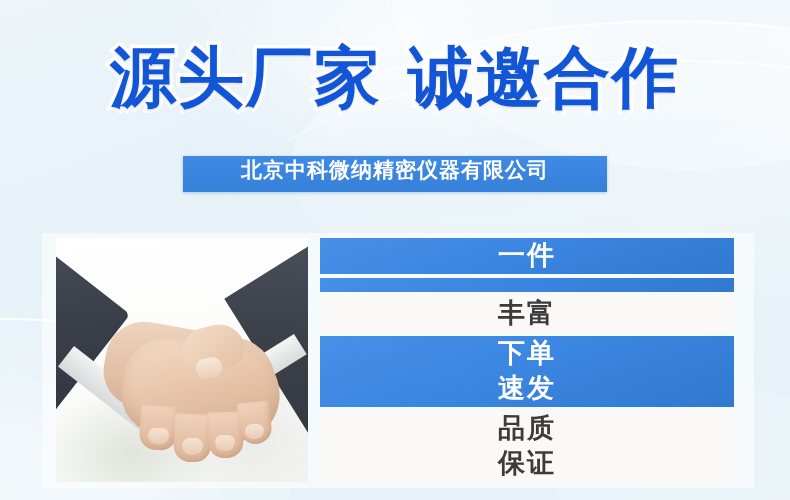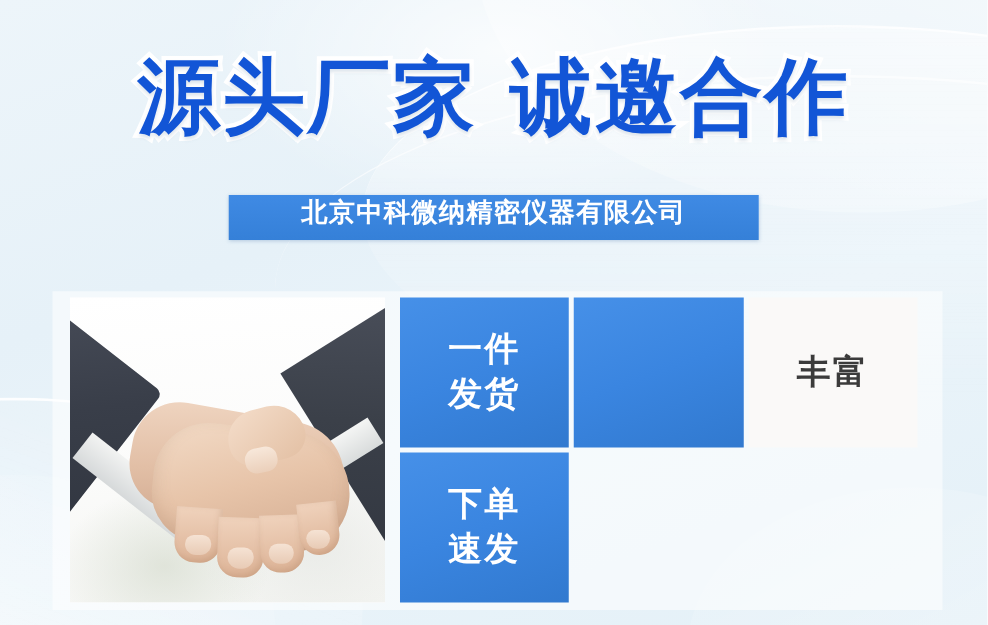--- a/index.html
+++ b/index.html
@@ -257,21 +257,21 @@
   }
 
   
   #feature-grid {
     position: absolute;
     left: 320px;
     top: 238px;
     width: 414px;
     height: 244px;
     display: grid;
-    grid-template-columns: repeat(3, 1fr);
+    grid-template-columns: repeat(1, 1fr);
     grid-template-rows: repeat(2, 1fr);
     gap: 4px;
   }
   .cell {
     display: flex;
     flex-direction: column;
     align-items: center;
     justify-content: center;
     font-size: 27px;
     font-weight: 700;
@@ -328,31 +328,34 @@
     <div class="nail" id="n1"></div>
     <div class="nail" id="n2"></div>
     <div class="nail" id="n3"></div>
     <div class="nail" id="n4"></div>
   </div>
 
   <div id="feature-grid">
 
     <div class="cell blue">
       <span class="line">一件</span>
-      <span class="line">发货</span>
     </div>
 
 
     <div class="cell blue">
     </div>
 
     <div class="cell light">
       <span class="line">丰富</span>
     </div>
 
     <div class="cell blue">
       <span class="line">下单</span>
       <span class="line">速发</span>
     </div>
 
+    <div class="cell light">
+      <span class="line">品质</span>
+      <span class="line">保证</span>
+    </div>
 
   </div>
 </div>
 
 </body></html>

